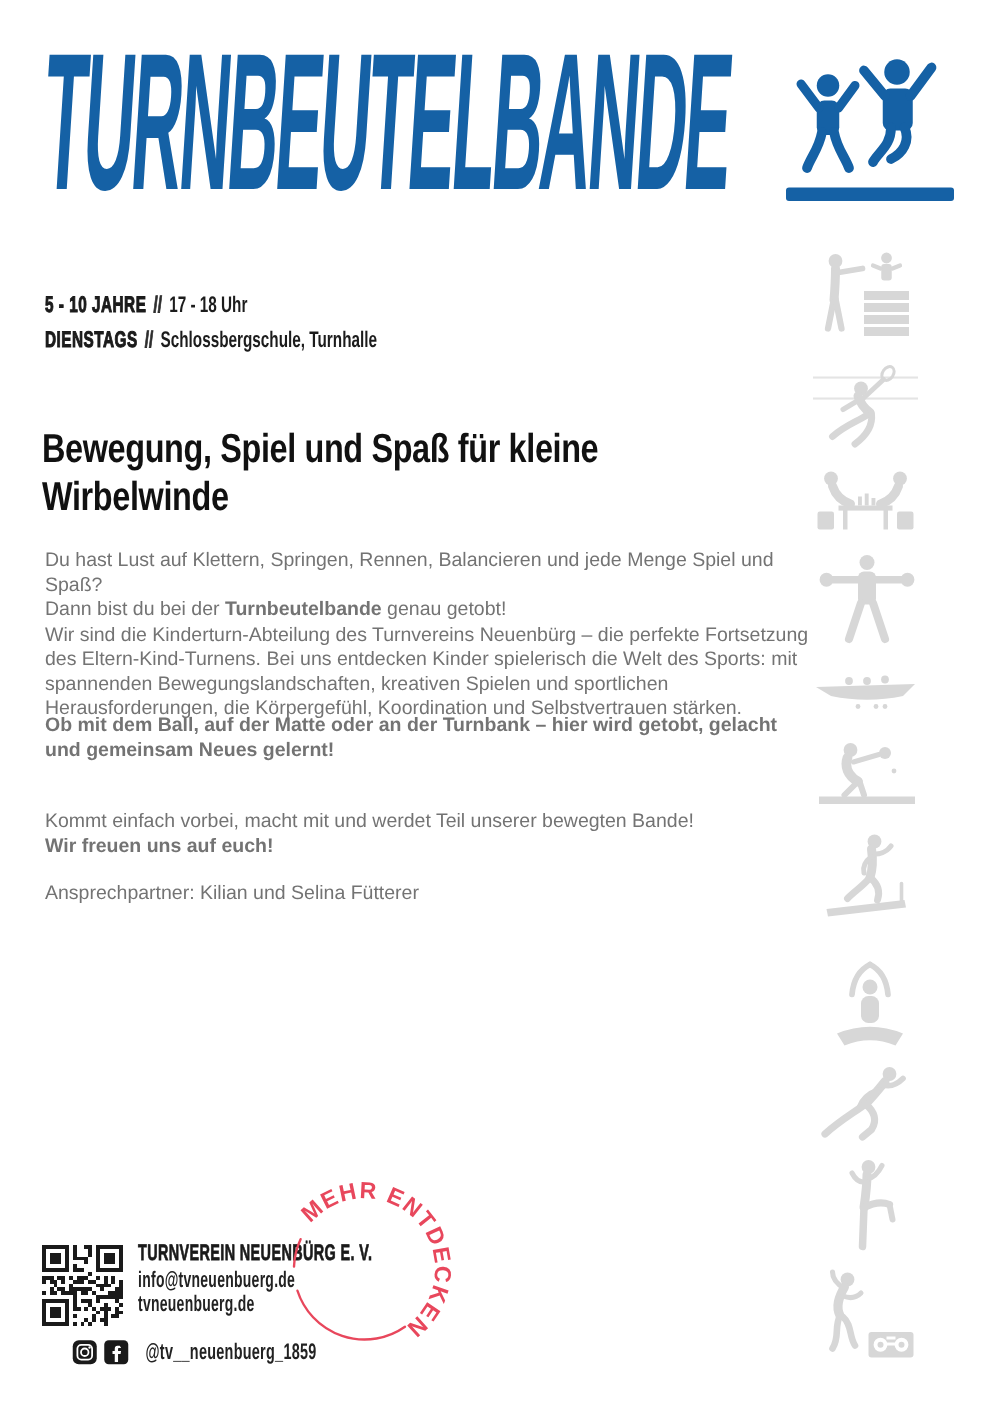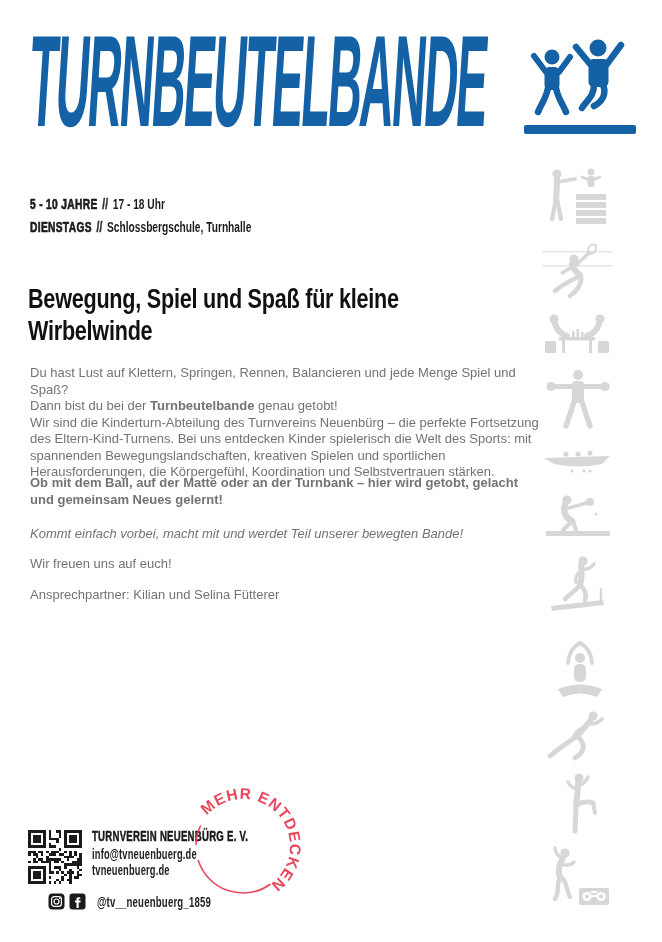--- a/index.html
+++ b/index.html
@@ -32,22 +32,22 @@
   .sched-sep{margin:0 7px;color:#2e2e2e;-webkit-text-stroke:0.6px #2e2e2e;}
   
   .heading{
     position:absolute;left:28px;top:283px;margin:0;width:580px;
     font-size:27px;font-weight:700;line-height:32px;letter-spacing:-0.3px;
     transform:scaleX(0.8);transform-origin:0 0;color:#111;
   }
   .body-text{position:absolute;left:30px;width:512px;font-size:13px;line-height:16.5px;color:#737373;}
   .p-intro{top:352px;}
   .p-bold1{top:462px;font-weight:700;}
-  .p-invite{top:513px;font-style:italic;}
-  .p-bold2{top:543px;font-weight:400;}
+  .p-invite{top:526px;}
+  .p-bold2{top:543px;font-weight:700;}
   .p-contact{top:574px;}
   .b{font-weight:700;}
   
   .rail svg{position:absolute;}
   .st{stroke:var(--gray);fill:none;stroke-linecap:round;}
   .fl{fill:var(--gray);}
   .ln{fill:#e4e4e4;}
   
   .qr{position:absolute;left:28px;top:830px;}
   .club-name{

